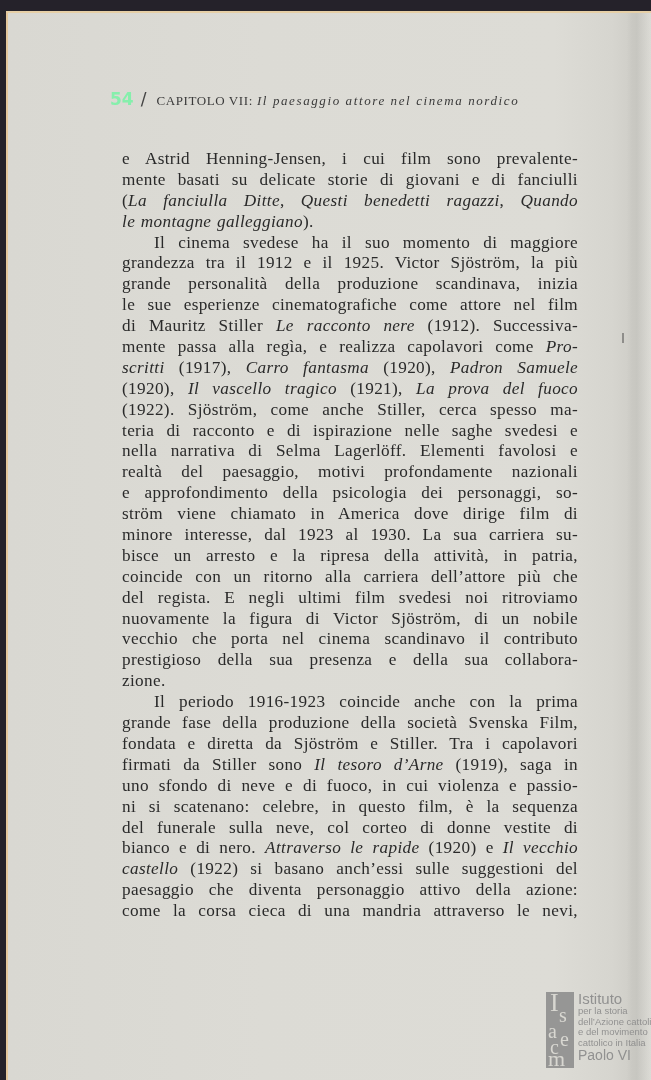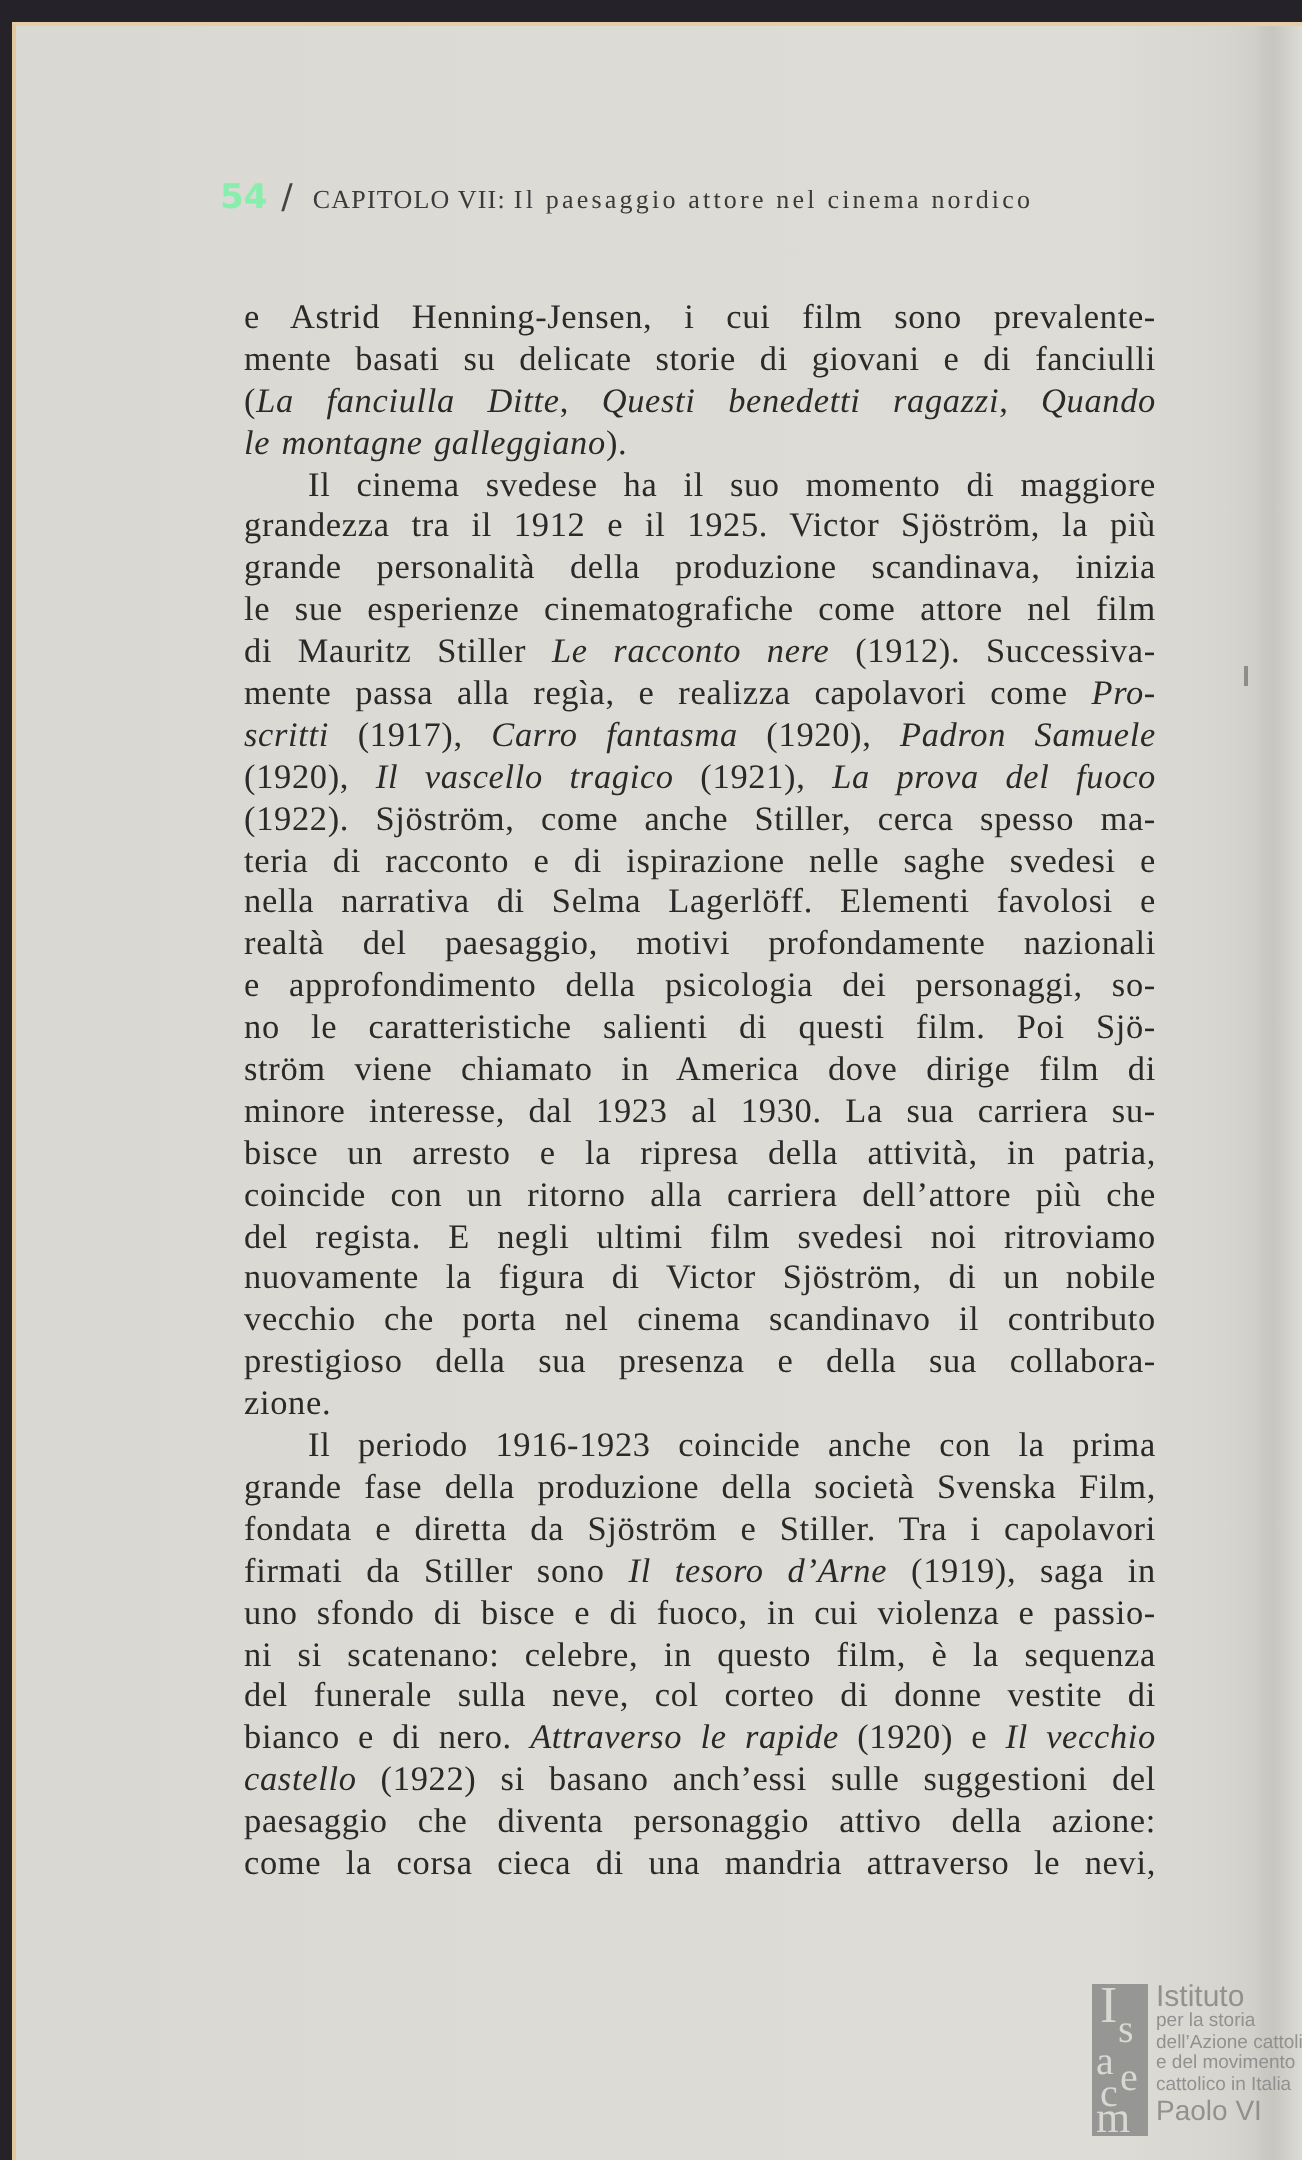--- a/index.html
+++ b/index.html
@@ -24,21 +24,21 @@
   .running-head {
     position: absolute; left: 110px; top: 89px;
     white-space: nowrap; color: #3a3a3a;
   }
   .page-number {
     font-family: "DejaVu Sans", "Liberation Sans", sans-serif;
     font-weight: bold; font-size: 17px; color: #86efac;
   }
   .slash { font-family: "DejaVu Sans", sans-serif; font-size: 17px; margin: 0 10px 0 7px; color: #444; }
   .chapter-label { font-family: "Liberation Serif", serif; font-size: 13px; letter-spacing: 0.6px; }
-  .chapter-title { font-family: "Liberation Serif", serif; font-size: 13px; letter-spacing: 1.6px; margin-left: 4px; margin-top: 20px; }
+  .chapter-title { font-family: "Liberation Serif", serif; font-style: italic; font-size: 13px; letter-spacing: 1.6px; margin-left: 4px; margin-top: 20px; }
 
   .body-text {
     position: absolute; left: 122px; top: 149px; width: 456px;
     font-family: "Liberation Serif", serif;
     font-size: 17.2px; line-height: 20.9px;
     color: #2a2a2a;
   }
   .line {
     display: block; text-align: justify; text-align-last: justify;
     white-space: nowrap; height: 20.9px;
@@ -89,35 +89,34 @@
     <span class="line"><span>le sue esperienze cinematografiche come attore nel film</span></span>
     <span class="line"><span>di Mauritz Stiller </span><span class="it">Le racconto nere</span><span> (1912). Successiva-</span></span>
     <span class="line"><span>mente passa alla regìa, e realizza capolavori come </span><span class="it">Pro-</span></span>
     <span class="line"><span class="it">scritti</span><span> (1917), </span><span class="it">Carro fantasma</span><span> (1920), </span><span class="it">Padron Samuele</span></span>
     <span class="line"><span>(1920), </span><span class="it">Il vascello tragico</span><span> (1921), </span><span class="it">La prova del fuoco</span></span>
     <span class="line"><span>(1922). Sjöström, come anche Stiller, cerca spesso ma-</span></span>
     <span class="line"><span>teria di racconto e di ispirazione nelle saghe svedesi e</span></span>
     <span class="line"><span>nella narrativa di Selma Lagerlöff. Elementi favolosi e</span></span>
     <span class="line"><span>realtà del paesaggio, motivi profondamente nazionali</span></span>
     <span class="line"><span>e approfondimento della psicologia dei personaggi, so-</span></span>
-    <span class="line"><span>no le caratteristiche salienti di questi film. Poi Sjö-</span></span>
     <span class="line"><span>ström viene chiamato in America dove dirige film di</span></span>
     <span class="line"><span>minore interesse, dal 1923 al 1930. La sua carriera su-</span></span>
     <span class="line"><span>bisce un arresto e la ripresa della attività, in patria,</span></span>
     <span class="line"><span>coincide con un ritorno alla carriera dell’attore più che</span></span>
     <span class="line"><span>del regista. E negli ultimi film svedesi noi ritroviamo</span></span>
     <span class="line"><span>nuovamente la figura di Victor Sjöström, di un nobile</span></span>
     <span class="line"><span>vecchio che porta nel cinema scandinavo il contributo</span></span>
     <span class="line"><span>prestigioso della sua presenza e della sua collabora-</span></span>
     <span class="line last"><span>zione.</span></span>
     <span class="line indent"><span>Il periodo 1916-1923 coincide anche con la prima</span></span>
     <span class="line"><span>grande fase della produzione della società Svenska Film,</span></span>
     <span class="line"><span>fondata e diretta da Sjöström e Stiller. Tra i capolavori</span></span>
     <span class="line"><span>firmati da Stiller sono </span><span class="it">Il tesoro d’Arne</span><span> (1919), saga in</span></span>
-    <span class="line"><span>uno sfondo di bisce e di fuoco, in cui violenza e passio-</span></span>
+    <span class="line"><span>uno sfondo di neve e di fuoco, in cui violenza e passio-</span></span>
     <span class="line"><span>ni si scatenano: celebre, in questo film, è la sequenza</span></span>
     <span class="line"><span>del funerale sulla neve, col corteo di donne vestite di</span></span>
     <span class="line"><span>bianco e di nero. </span><span class="it">Attraverso le rapide</span><span> (1920) e </span><span class="it">Il vecchio</span></span>
     <span class="line"><span class="it">castello</span><span> (1922) si basano anch’essi sulle suggestioni del</span></span>
     <span class="line"><span>paesaggio che diventa personaggio attivo della azione:</span></span>
     <span class="line"><span>come la corsa cieca di una mandria attraverso le nevi,</span></span>
   </div>
 
 <div class="margin-mark" style="left:622px; top:333px;"></div>
 

